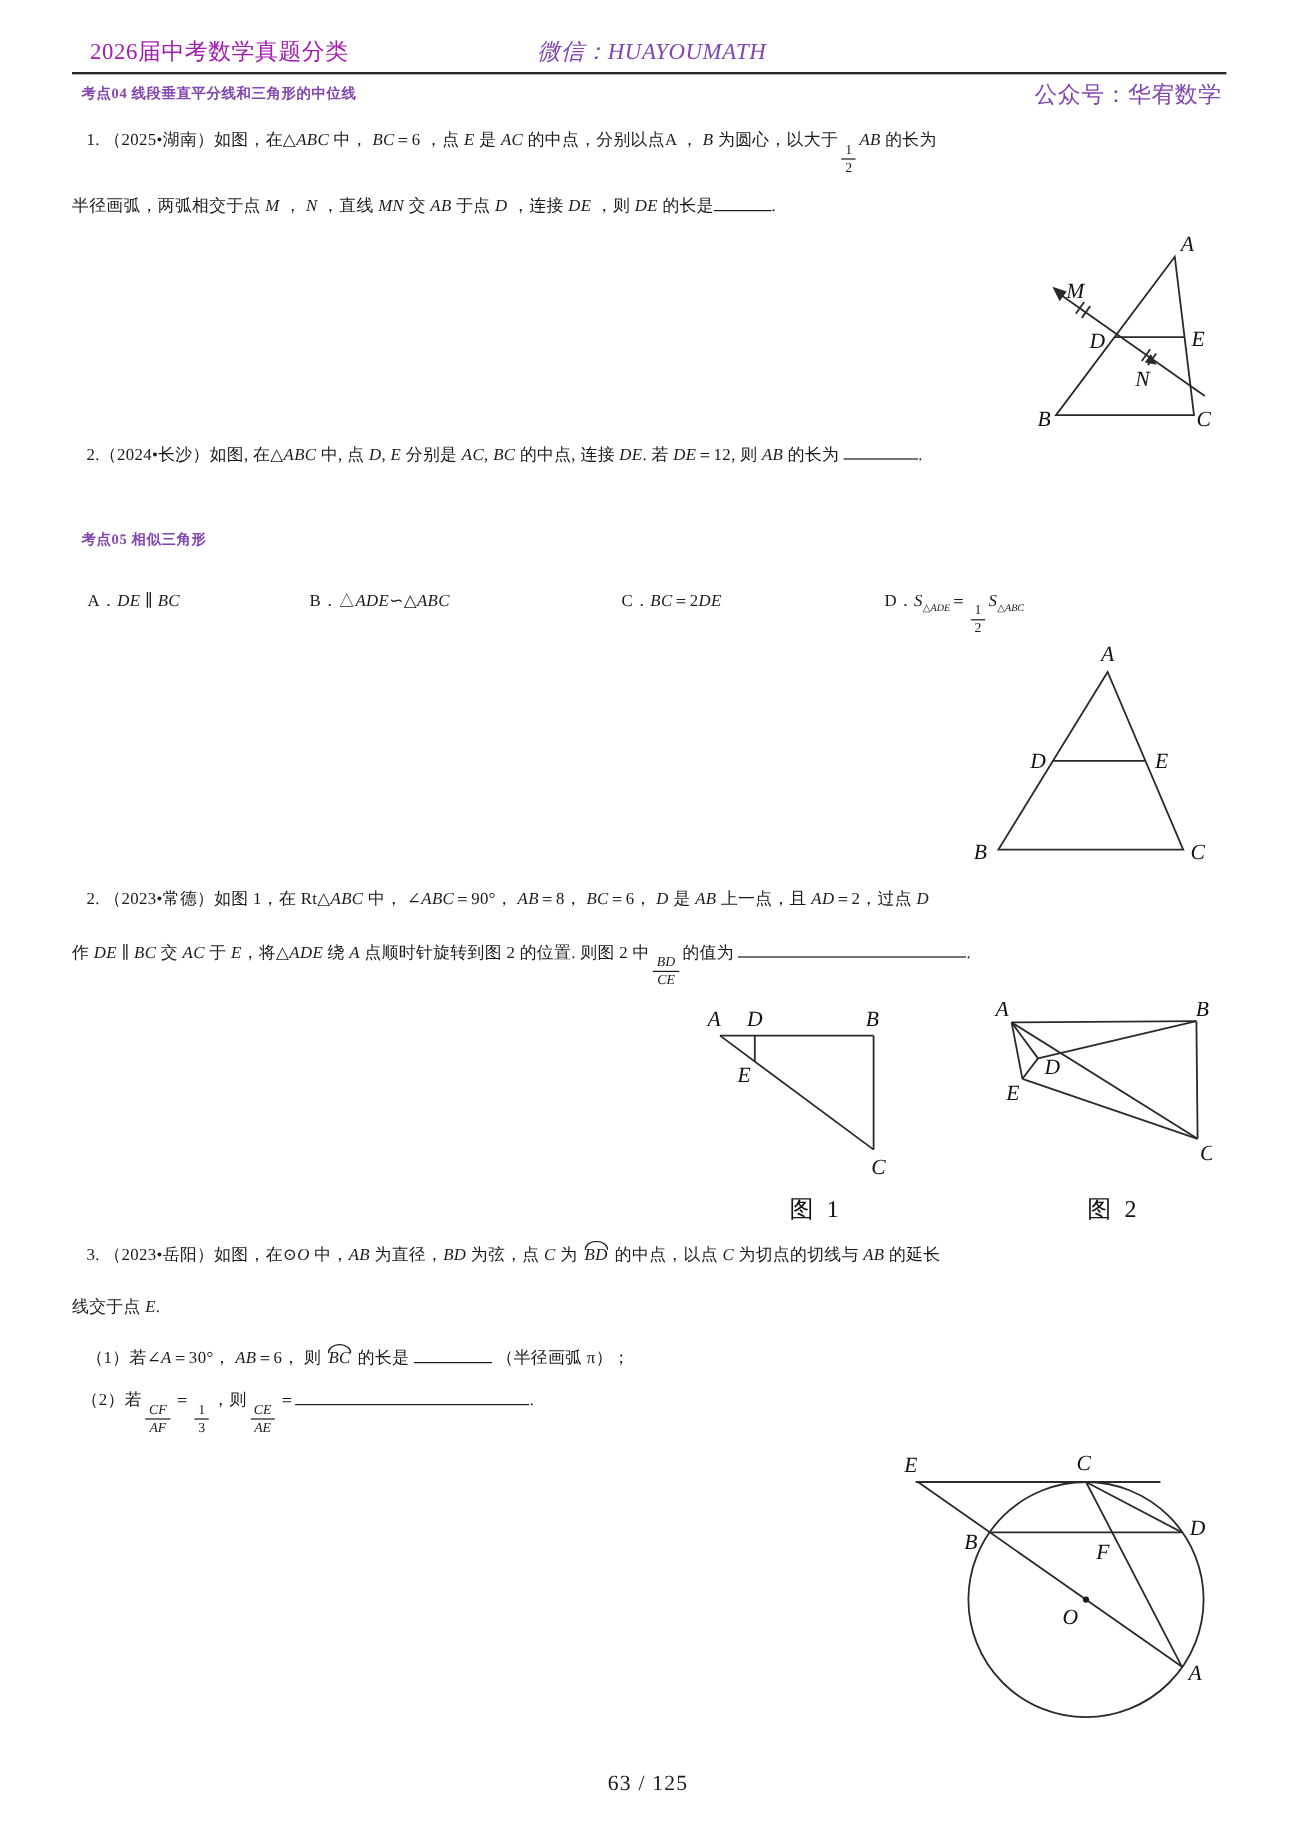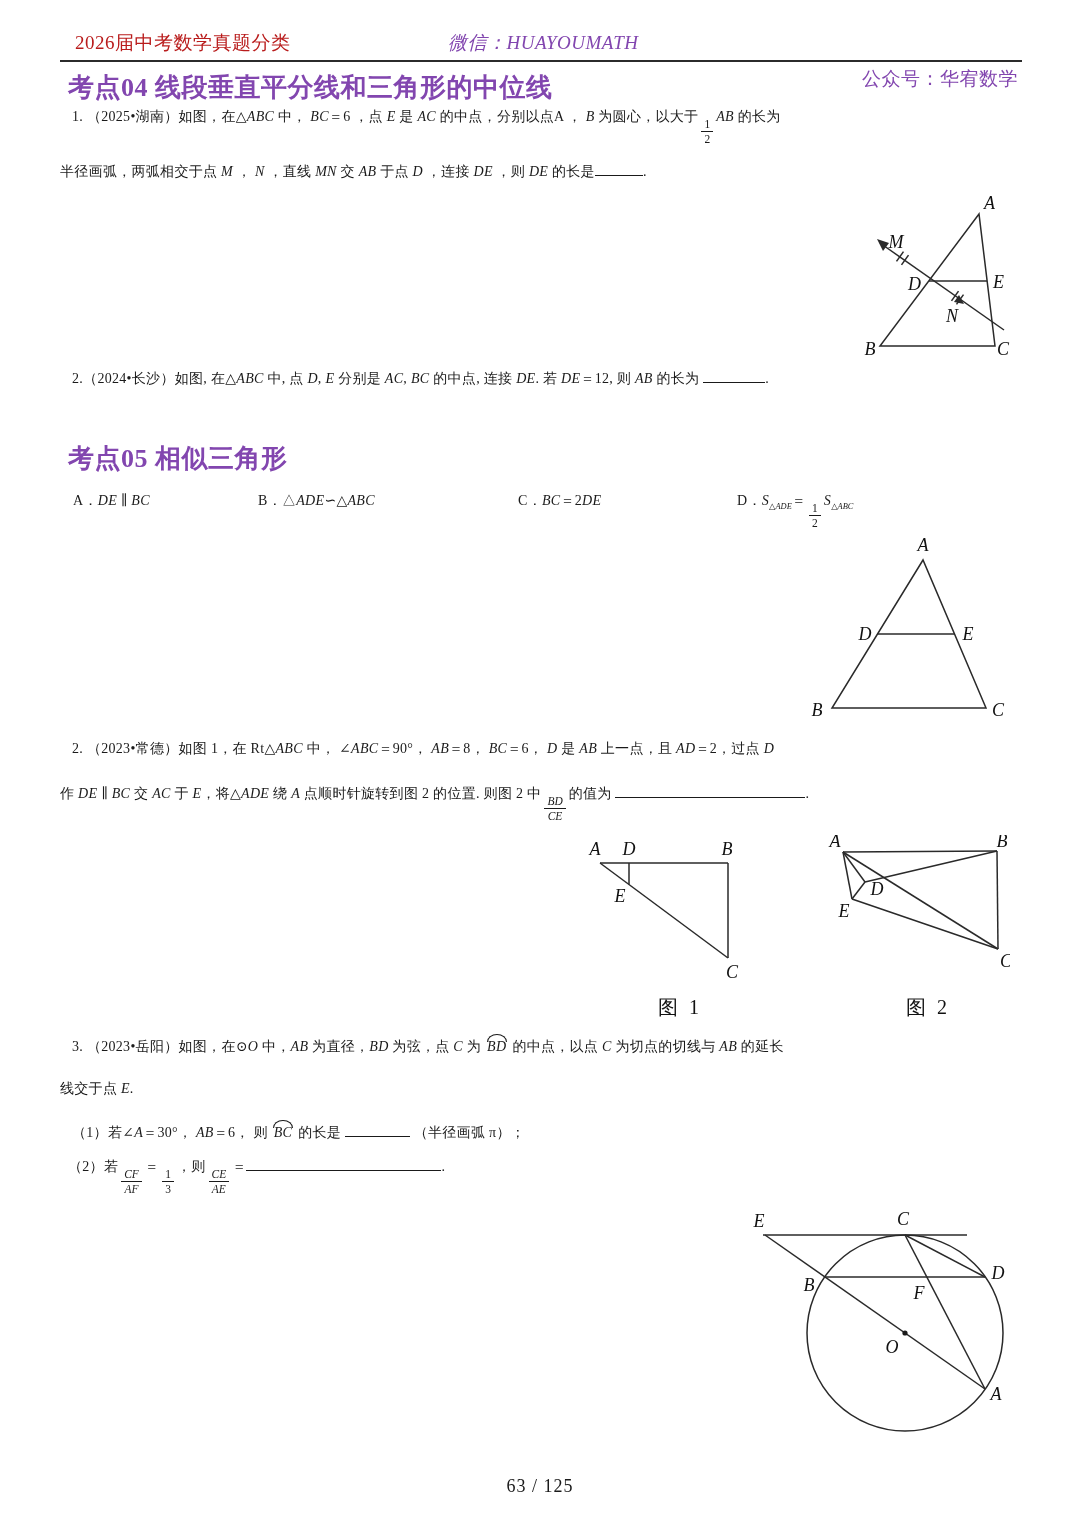--- a/index.html
+++ b/index.html
@@ -4,21 +4,21 @@
 <style>
   html,body{margin:0;padding:0;background:#e8e8e8;}
   .page{position:relative;width:1080px;height:1527px;background:#ffffff;margin:0 auto;
         font-family:"Liberation Serif","DejaVu Serif",serif;color:#1a1a1a;overflow:hidden;}
   .accent{color:#8246af;}
   .hdr{position:absolute;top:30px;font-size:19px;letter-spacing:0.5px;}
   .hdr-left{left:75px;}
   .hdr-center{left:448px;}
   .hdr-right{right:62px;margin-top:36px;}
   .rule{position:absolute;left:60px;right:58px;top:60px;border-top:2px solid #2b2b2b;height:0;}
-  .kaodian{position:absolute;left:68px;font-size:26px;font-weight:bold;letter-spacing:0.5px;}
+  .kaodian{position:absolute;left:68px;font-size:12px;font-weight:bold;letter-spacing:0.5px;}
   .para{position:absolute;font-size:14px;white-space:nowrap;letter-spacing:0.3px;}
   .it{font-style:italic;}
   sub.sb{font-style:italic;font-size:0.6em;letter-spacing:0;}
   .frac{display:inline-flex;flex-direction:column;align-items:center;vertical-align:-0.6em;
         line-height:1.05;font-size:0.82em;margin:0 3px;text-align:center;letter-spacing:0;}
   .frac .num{display:block;padding:0 3px 1px;border-bottom:1.4px solid #1a1a1a;}
   .frac .den{display:block;padding-top:1px;}
   .blank{display:inline-block;height:2px;border-bottom:1.6px solid #1a1a1a;vertical-align:baseline;}
   .arc{position:relative;display:inline-block;font-style:italic;margin:0 3px;padding:5px 3px 0;}
   .arc::before{content:"";position:absolute;top:0;left:10%;right:10%;height:7px;
@@ -28,21 +28,21 @@
   .fig polygon.ah{fill:#2a2a2a;stroke:none;}
   .fig text{font-size:18px;font-style:italic;fill:#111;font-family:"Liberation Serif","DejaVu Serif",serif;}
   .fig text.cap{font-style:normal;font-size:20px;letter-spacing:3px;}
   .footer{position:absolute;left:0;width:1080px;top:1476px;text-align:center;font-size:18px;letter-spacing:1px;}
 </style>
 </head>
 <body>
 
 <div class="page">
 
-  <div class="hdr hdr-left accent" style="color: #b91c1c;">2026届中考数学真题分类</div>
+  <div class="hdr hdr-left accent" style="color: #a21caf;">2026届中考数学真题分类</div>
   <div class="hdr hdr-center accent" style="color: rgb(130, 70, 175); font-style: italic;">微信：HUAYOUMATH</div>
   <div class="hdr hdr-right accent" style="color: rgb(130, 70, 175);">公众号：华宥数学</div>
   <div class="rule"></div>
 
   <div class="kaodian accent" style="top: 70px; color: rgb(130, 70, 175);">考点04 线段垂直平分线和三角形的中位线</div>
 
   <div class="para" style="left:72px;top:108px;"><span>1. （2025•湖南）如图，在△</span><span class="it">ABC</span><span> 中， </span><span class="it">BC</span><span>＝6 ，点 </span><span class="it">E</span><span> 是 </span><span class="it">AC</span><span> 的中点，分别以点A ， </span><span class="it">B</span><span> 为圆心，以大于</span><span class="frac">
         <span class="num">1</span>
         <span class="den">2</span>
       </span><span class="it">AB</span><span> 的长为</span></div>

